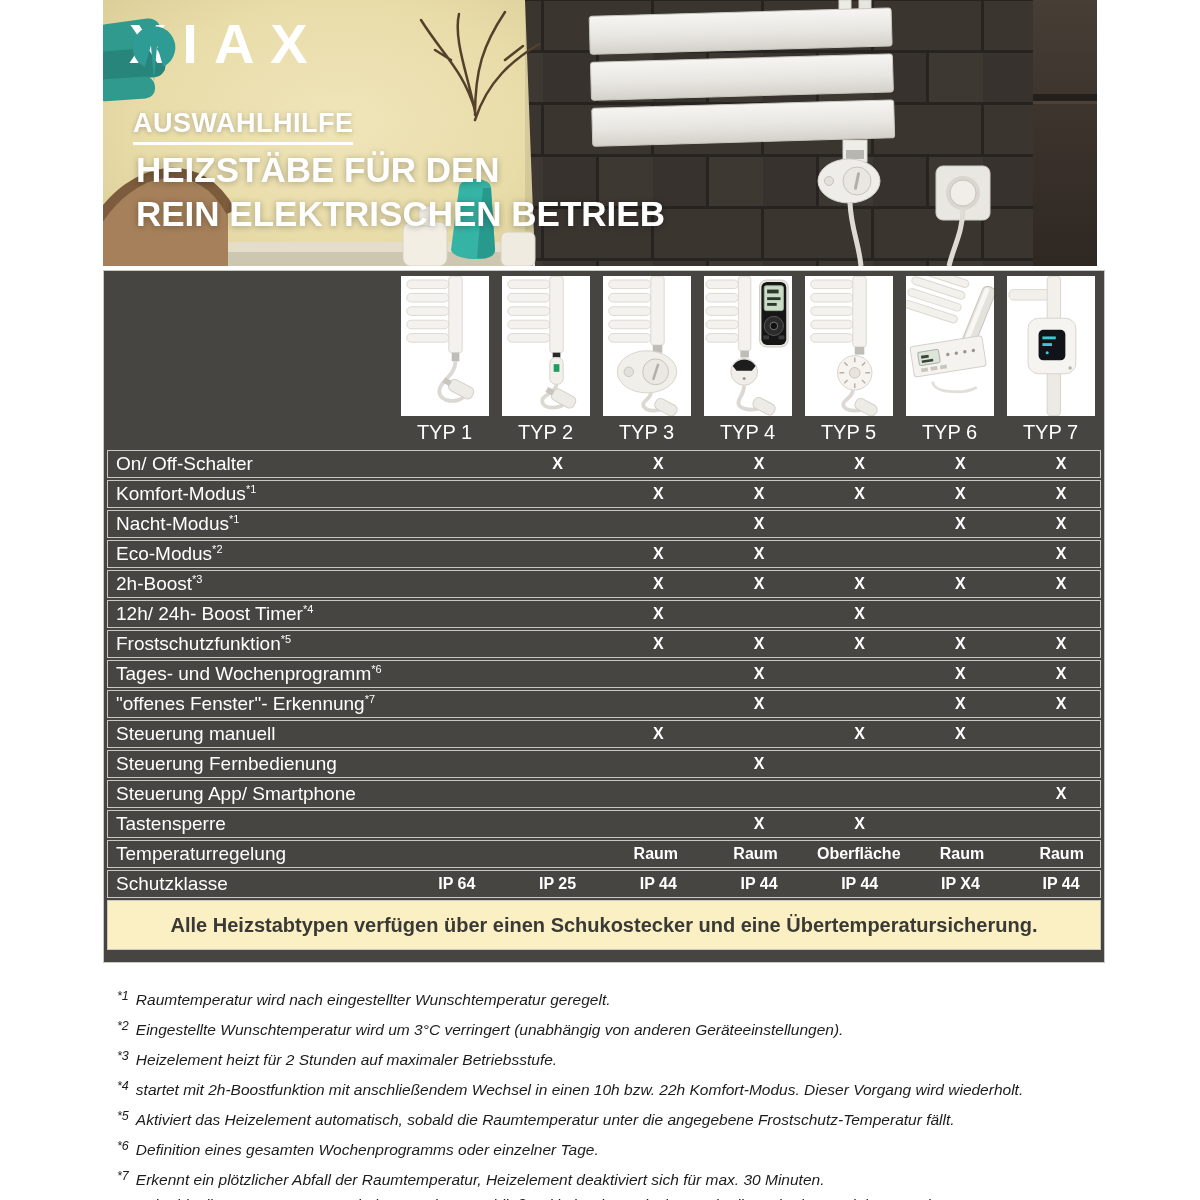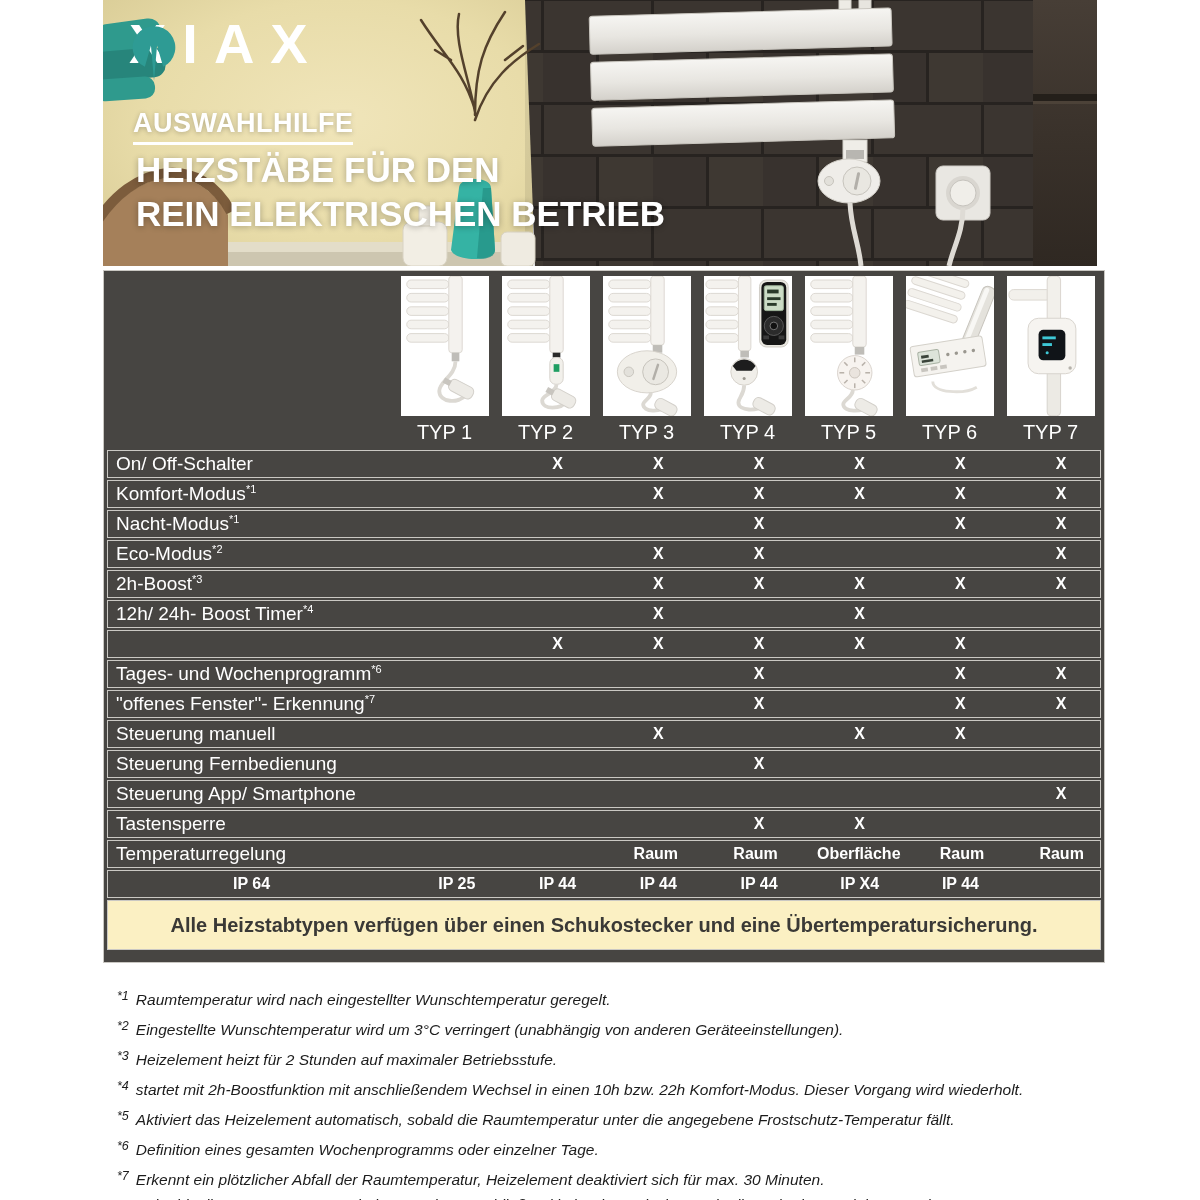--- a/index.html
+++ b/index.html
@@ -397,20 +397,21 @@
           <div class="t-label">12h/ 24h- Boost Timer<sup>*4</sup></div>
           <div class="t-cell"></div>
           <div class="t-cell"></div>
           <div class="t-cell">X</div>
           <div class="t-cell"></div>
           <div class="t-cell">X</div>
           <div class="t-cell"></div>
           <div class="t-cell"></div>
         </div>
         <div class="t-grid t-row">
+          <div class="t-label">Frostschutzfunktion<sup>*5</sup></div>
           <div class="t-cell"></div>
           <div class="t-cell"></div>
           <div class="t-cell">X</div>
           <div class="t-cell">X</div>
           <div class="t-cell">X</div>
           <div class="t-cell">X</div>
           <div class="t-cell">X</div>
         </div>
         <div class="t-grid t-row">
           <div class="t-label">Tages- und Wochenprogramm<sup>*6</sup></div>
@@ -476,20 +477,21 @@
           <div class="t-label">Temperaturregelung</div>
           <div class="t-cell"></div>
           <div class="t-cell"></div>
           <div class="t-cell">Raum</div>
           <div class="t-cell">Raum</div>
           <div class="t-cell">Oberfläche</div>
           <div class="t-cell">Raum</div>
           <div class="t-cell">Raum</div>
         </div>
         <div class="t-grid t-row">
+          <div class="t-label">Schutzklasse</div>
           <div class="t-cell">IP 64</div>
           <div class="t-cell">IP 25</div>
           <div class="t-cell">IP 44</div>
           <div class="t-cell">IP 44</div>
           <div class="t-cell">IP 44</div>
           <div class="t-cell">IP X4</div>
           <div class="t-cell">IP 44</div>
         </div>
       </div>
 

